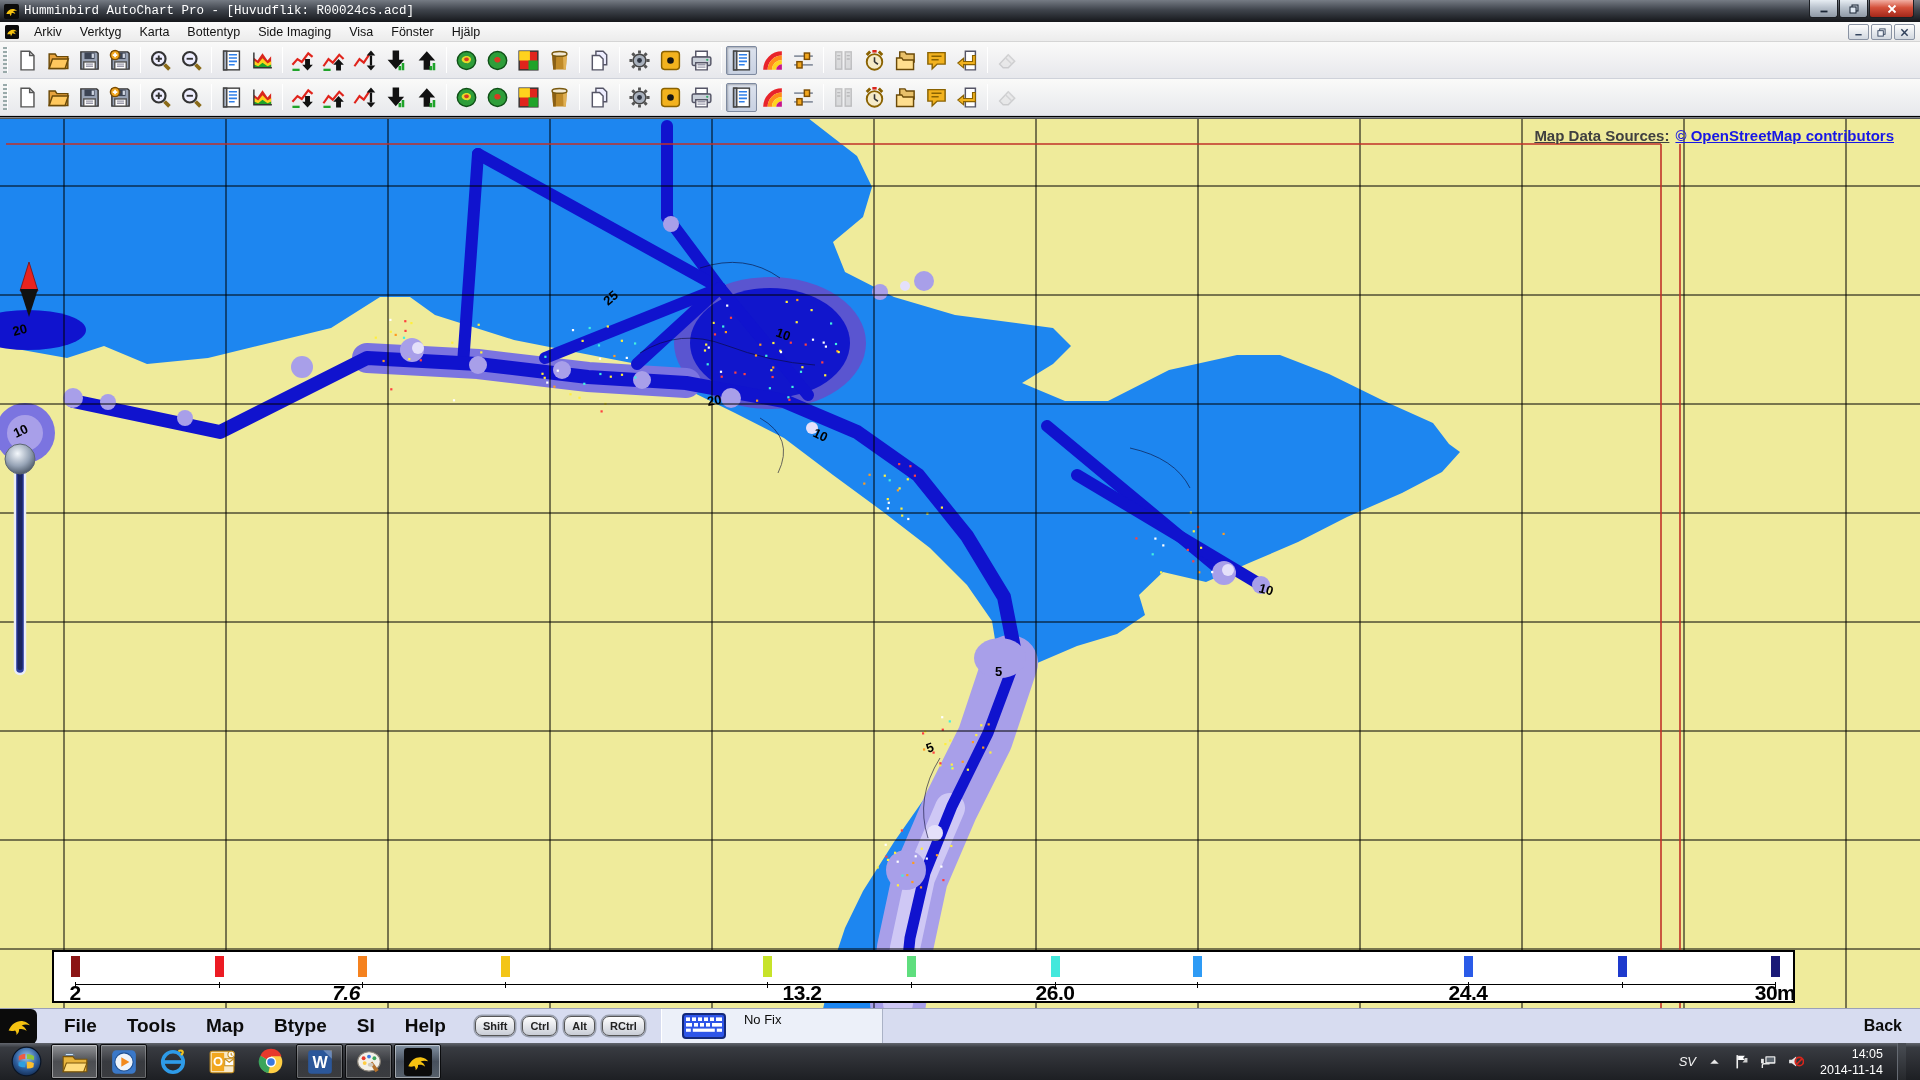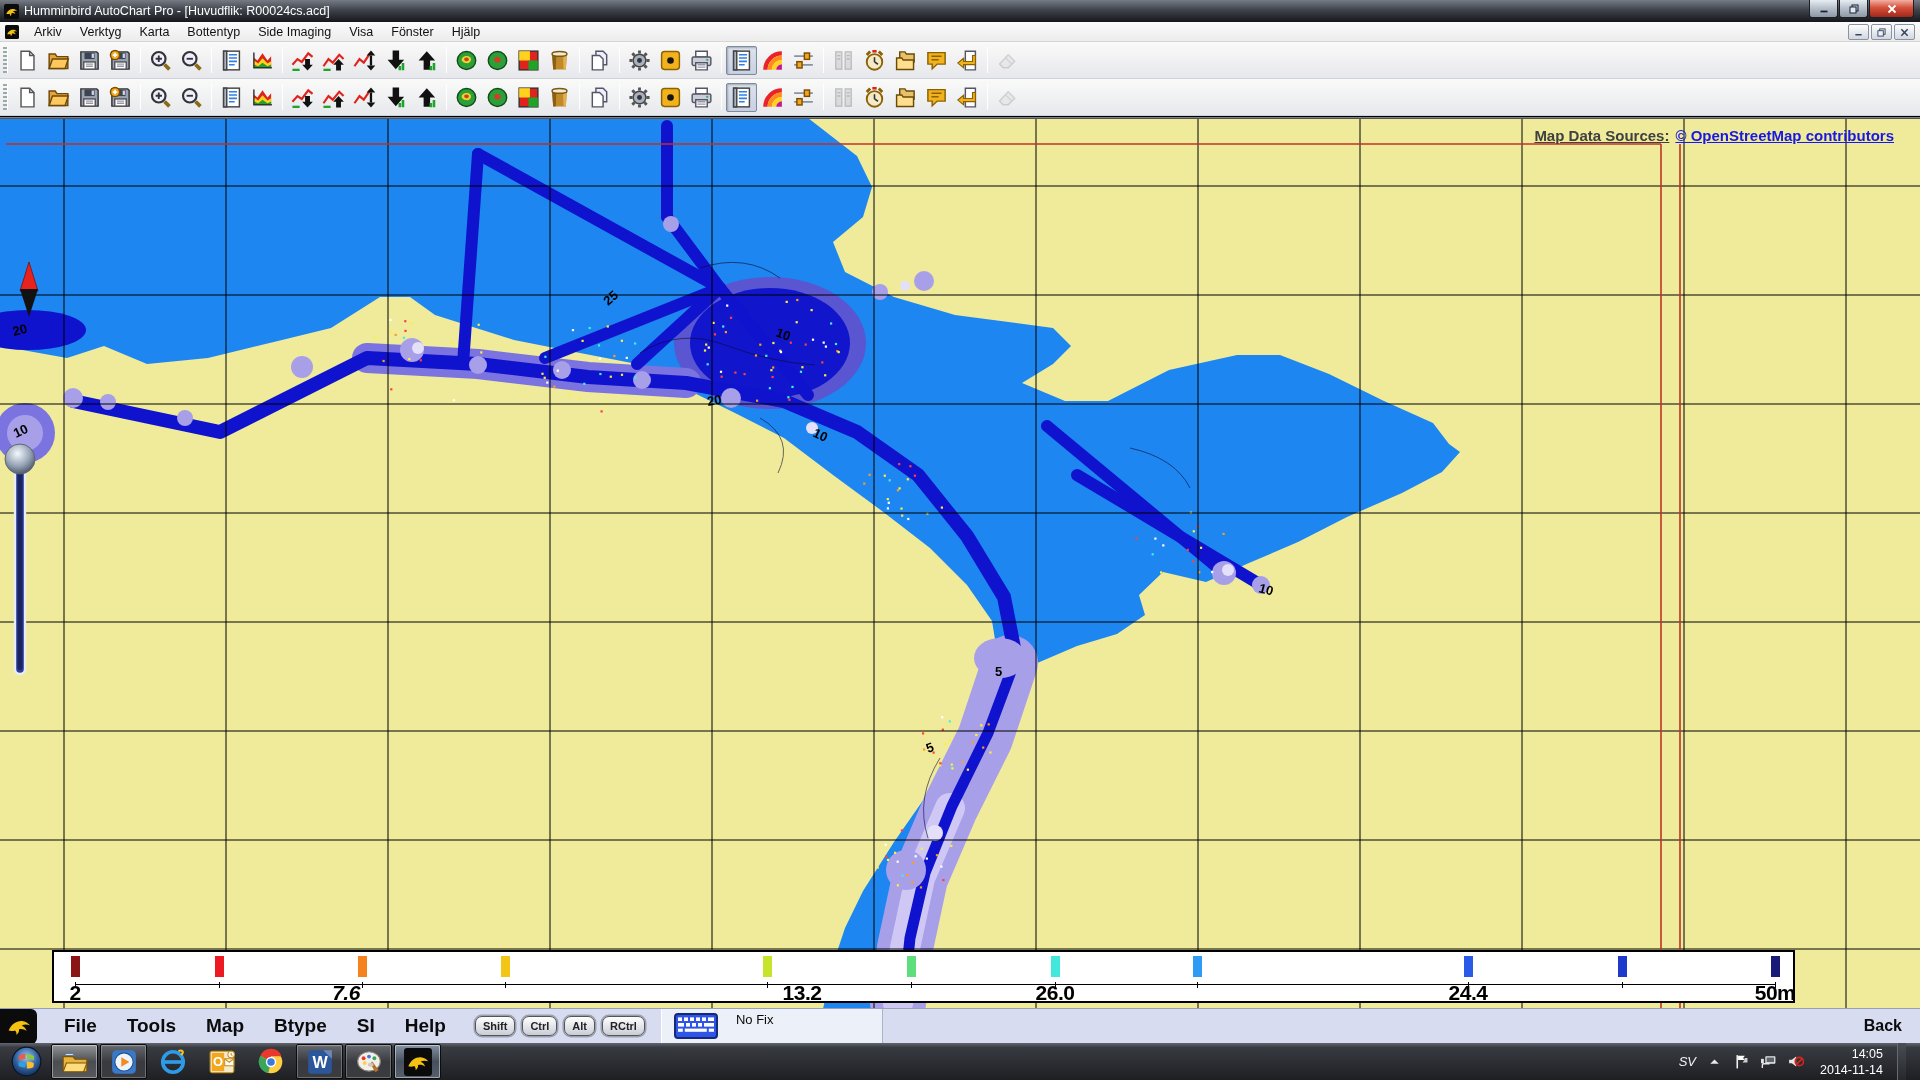--- a/index.html
+++ b/index.html
@@ -3,21 +3,21 @@
 <meta charset="utf-8">
 <style>
   * { margin:0; padding:0; box-sizing:border-box; }
   html,body { width:1920px; height:1080px; overflow:hidden; background:#000;
     font-family:"Liberation Sans", sans-serif; }
   #screen { position:relative; width:1920px; height:1080px; }
 
   
   .titlebar { position:absolute; top:0; left:0; width:100%; height:22px;
     background:linear-gradient(#757b84 0%, #3f444c 45%, #15171b 100%);
-    display:flex; align-items:center; color:#fff; font-size:12.5px; }
+    display:flex; align-items:center; color:#fff; font-size:12.5px;font-family:Liberation Mono, monospace; }
   .titlebar .appicon { width:15px; height:15px; margin:0 5px 0 4px; flex:0 0 auto; }
   .winbtns { position:absolute; right:6px; top:0; display:flex; }
   .wb { width:29px; height:18px; border:1px solid #1c1f24; border-top:none;
     border-radius:0 0 3px 3px; background:linear-gradient(#e7edf3,#b9c2cd 45%,#8e98a5);
     display:flex; align-items:center; justify-content:center; margin-left:1px; }
   .wb.close { width:45px; background:linear-gradient(#f2b0a4,#d4503a 45%,#a3271a); }
   .wb svg { width:10px; height:10px; }
 
   
   .menubar { position:absolute; top:22px; left:0; width:100%; height:20px;
@@ -71,21 +71,21 @@
   .bb-logo { width:37px; height:35px; background:#0b0b0b; flex:0 0 auto;
     border-radius:0 6px 6px 0; display:flex; align-items:center; justify-content:center; }
   .bb-logo svg { width:30px; height:30px; }
   .bb-menu { display:flex; margin-left:12px; }
   .bb-item { font-size:19px; font-weight:bold; padding:0 15px; }
   .modkeys { display:flex; gap:7px; margin-left:14px; }
   .modkey { font-size:11px; font-weight:bold; color:#222; padding:3px 7px;
     background:linear-gradient(#ffffff,#c9cdd6); border:1.5px solid #555;
     border-radius:7px; box-shadow:0 0 0 1.5px #9aa0ae; }
   .kb-panel { height:100%; margin-left:16px; background:#ECF0F9; border-left:1px solid #fff;
-    border-right:1px solid #aab2c6; display:flex; align-items:center; padding:0 12px;
+    border-right:1px solid #aab2c6; display:flex; align-items:center; padding:0 20px;
     width:222px; }
   .kbbtn { width:44px; height:26px; }
   .gps { font-size:13px; align-self:flex-start; padding-top:3px; margin-left:18px; }
   .grid-panel { height:100%; width:268px; background:#E9EDF7; border-right:1px solid #aab2c6;
     font-size:13px; line-height:16px; padding:2px 12px; }
   .bb-back { margin-left:auto; margin-right:18px; font-size:16px; font-weight:bold; }
 
   
   .taskbar { position:absolute; top:1043px; left:0; width:100%; height:37px;
     background:linear-gradient(#62666e 0%, #383b41 12%, #2b2d32 55%, #1d1f23 100%);
@@ -939,21 +939,21 @@
         <div class="stick" style="left: 1414px;"></div>
         <div class="smark" style="left: 1564px; background: rgb(30, 58, 205);"></div>
         <div class="stick" style="left: 1568px;"></div>
         <div class="smark" style="left: 1717px; background: rgb(25, 25, 119);"></div>
         <div class="stick" style="left: 1721px;"></div>
         <span class="slabel" style="left: 21px;">2</span>
         <span class="slabel" style="left: 292px; font-style: italic;">7.6</span>
         <span class="slabel" style="left: 748px;">13.2</span>
         <span class="slabel" style="left: 1001px;">26.0</span>
         <span class="slabel" style="left: 1414px;">24.4</span>
-        <span class="slabel" style="left: 1721px;">50m</span>
+        <span class="slabel" style="left: 1721px;">30m</span>
       </div>
   </div>
 
   <div class="bottombar">
     <div class="bb-logo" id="bb-logo">
         <svg viewBox="0 0 26 26">
           <path d="M4 17c2.5-6 7.5-9 12.5-8.2 2.6.4 4.6 1.7 6 3.6-2.8-1-5.3-.8-7.2.3 2.2.7 3.7 2.3 4.3 4.6-2.2-1.6-4.4-2.1-6.6-1.4.3 1.8-.4 3.4-2.2 4.8.2-1.6-.2-2.8-1.2-3.9-1.8.7-3.7.8-5.6.2z" fill="#F5C211"></path>
         </svg>
       </div>
     <div class="bb-menu" id="bb-menu">

